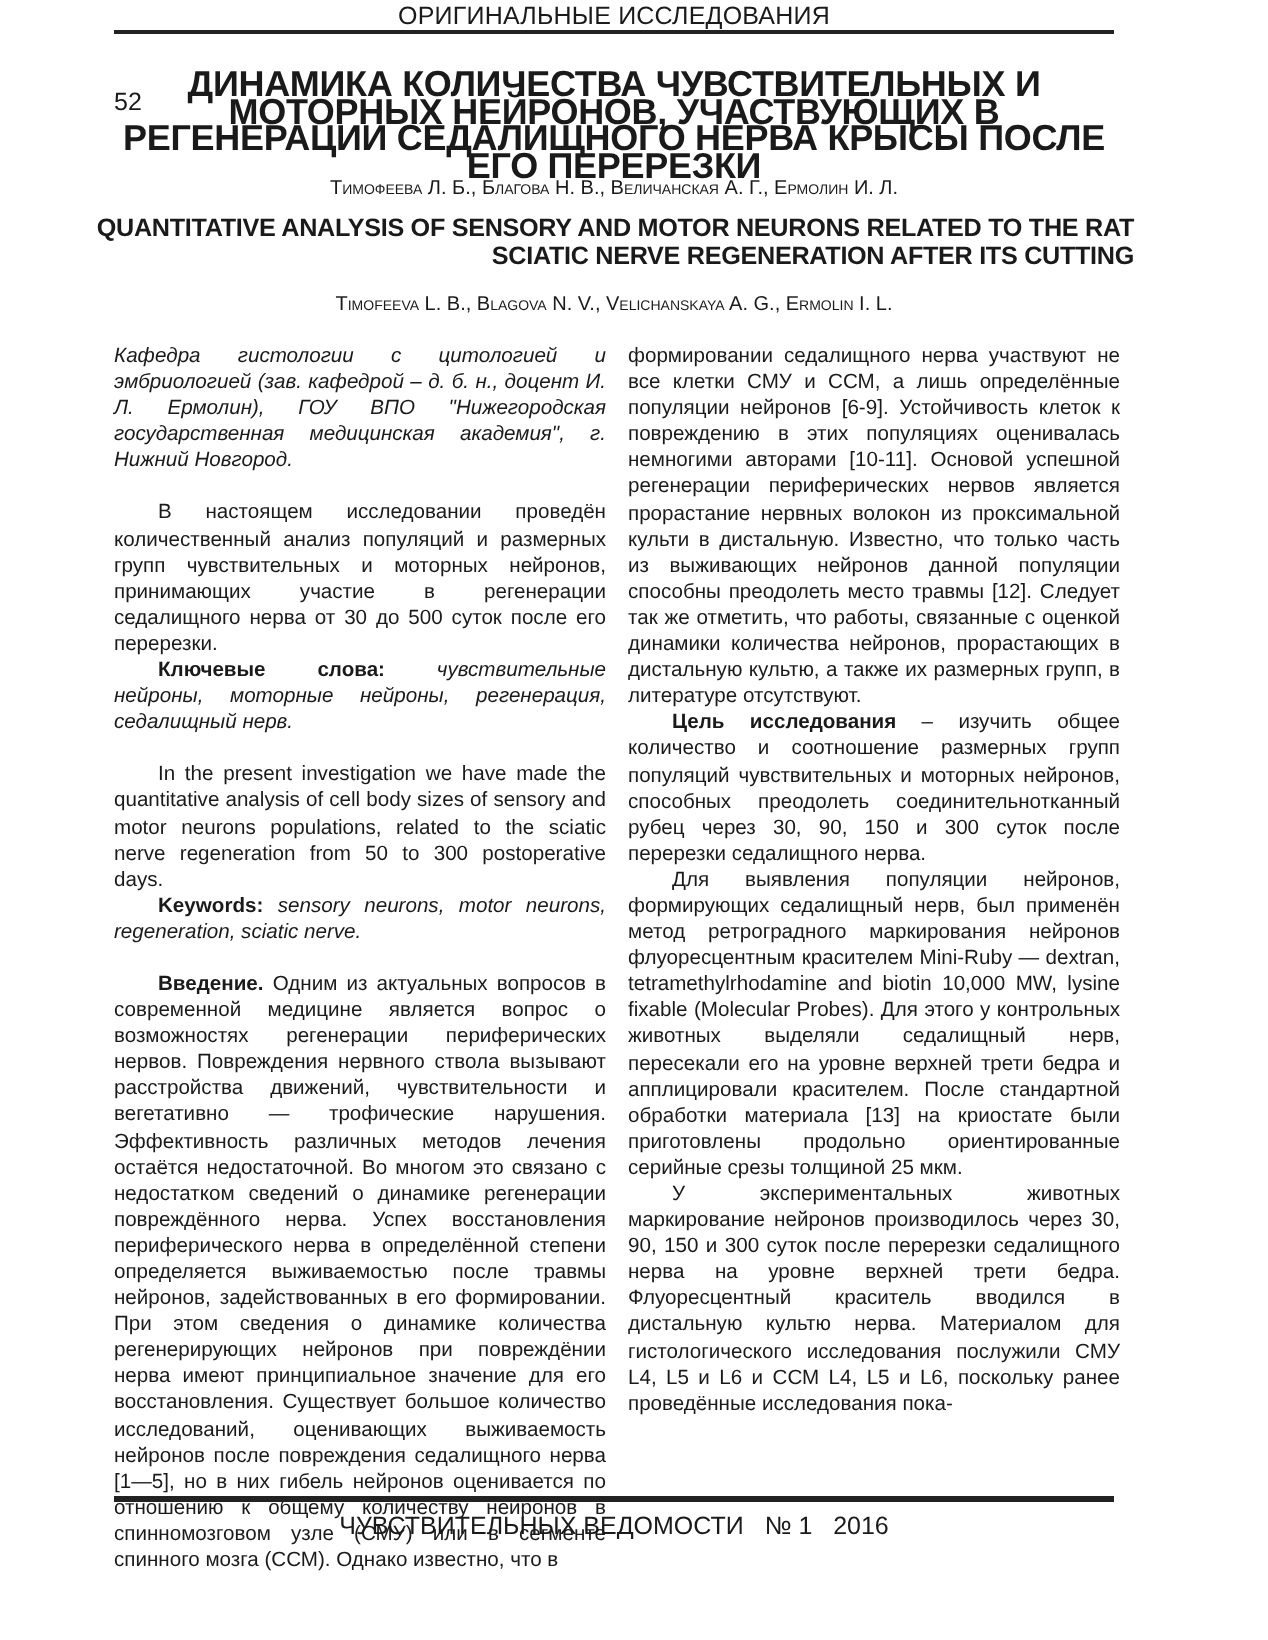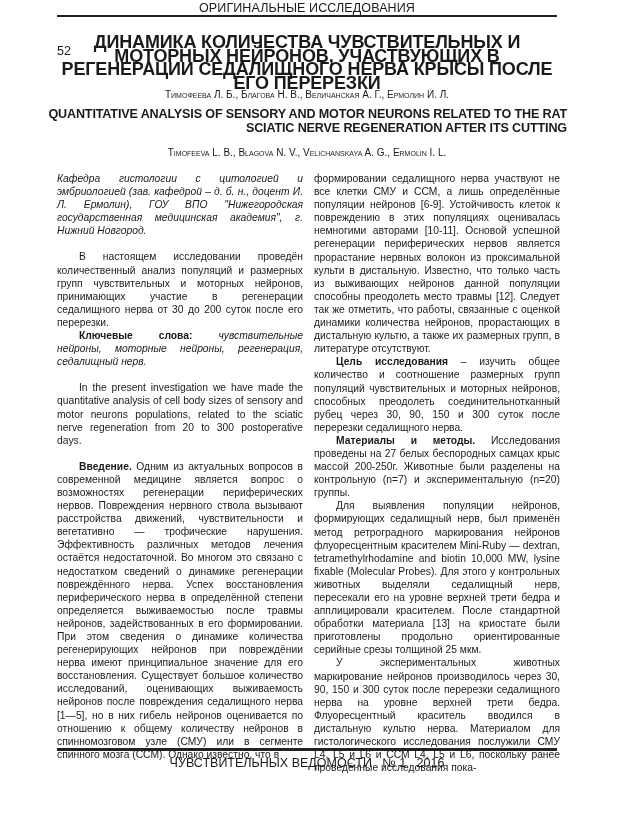--- a/index.html
+++ b/index.html
@@ -45,32 +45,32 @@
 
   <div class="title-ru">ДИНАМИКА КОЛИЧЕСТВА ЧУВСТВИТЕЛЬНЫХ И МОТОРНЫХ НЕЙРОНОВ, УЧАСТВУЮЩИХ В РЕГЕНЕРАЦИИ СЕДАЛИЩНОГО НЕРВА КРЫСЫ ПОСЛЕ ЕГО ПЕРЕРЕЗКИ</div>
   <div class="authors authors-ru">Тимофеева Л. Б., Благова Н. В., Величанская А. Г., Ермолин И. Л.</div>
 
   <div class="title-en">QUANTITATIVE ANALYSIS OF SENSORY AND MOTOR NEURONS RELATED TO THE RAT SCIATIC NERVE REGENERATION AFTER ITS CUTTING</div>
   <div class="authors authors-en">Timofeeva L. B., Blagova N. V., Velichanskaya A. G., Ermolin I. L.</div>
 
   <div class="col col-left">
     <p class="affil">Кафедра гистологии с цитологией и эмбриологией (зав. кафедрой – д. б. н., доцент И. Л. Ермолин), ГОУ ВПО "Нижегородская государственная медицинская академия", г. Нижний Новгород.</p>
     <div class="gap"></div>
-    <p class="indent">В настоящем исследовании проведён количественный анализ популяций и размерных групп чувствительных и моторных нейронов, принимающих участие в регенерации седалищного нерва от 30 до 200 суток после его перерезки.</p>
+    <p class="indent">В настоящем исследовании проведён количественный анализ популяций и размерных групп чувствительных и моторных нейронов, принимающих участие в регенерации седалищного нерва от 30 до 500 суток после его перерезки.</p>
     <p class="indent"><span class="b">Ключевые слова:</span><span class="i"> чувствительные нейроны, моторные нейроны, регенерация, седалищный нерв.</span></p>
     <div class="gap"></div>
-    <p class="indent">In the present investigation we have made the quantitative analysis of cell body sizes of sensory and motor neurons populations, related to the sciatic nerve regeneration from 20 to 300 postoperative days.</p>
+    <p class="indent">In the present investigation we have made the quantitative analysis of cell body sizes of sensory and motor neurons populations, related to the sciatic nerve regeneration from 50 to 300 postoperative days.</p>
+    <p class="indent"><span class="b">Keywords:</span><span class="i"> sensory neurons, motor neurons, regeneration, sciatic nerve.</span></p>
     <div class="gap"></div>
     <p class="indent"><span class="b">Введение.</span><span> Одним из актуальных вопросов в современной медицине является вопрос о возможностях регенерации периферических нервов. Повреждения нервного ствола вызывают расстройства движений, чувствительности и вегетативно — трофические нарушения. Эффективность различных методов лечения остаётся недостаточной. Во многом это связано с недостатком сведений о динамике регенерации повреждённого нерва. Успех восстановления периферического нерва в определённой степени определяется выживаемостью после травмы нейронов, задействованных в его формировании. При этом сведения о динамике количества регенерирующих нейронов при повреждёнии нерва имеют принципиальное значение для его восстановления. Существует большое количество исследований, оценивающих выживаемость нейронов после повреждения седалищного нерва [1—5], но в них гибель нейронов оценивается по отношению к общему количеству нейронов в спинномозговом узле (СМУ) или в сегменте спинного мозга (ССМ). Однако известно, что в</span></p>
   </div>
 
   <div class="col col-right">
     <p>формировании седалищного нерва участвуют не все клетки СМУ и ССМ, а лишь определённые популяции нейронов [6-9]. Устойчивость клеток к повреждению в этих популяциях оценивалась немногими авторами [10-11]. Основой успешной регенерации периферических нервов является прорастание нервных волокон из проксимальной культи в дистальную. Известно, что только часть из выживающих нейронов данной популяции способны преодолеть место травмы [12]. Следует так же отметить, что работы, связанные с оценкой динамики количества нейронов, прорастающих в дистальную культю, а также их размерных групп, в литературе отсутствуют.</p>
     <p class="indent"><span class="b">Цель исследования</span><span> – изучить общее количество и соотношение размерных групп популяций чувствительных и моторных нейронов, способных преодолеть соединительнотканный рубец через 30, 90, 150 и 300 суток после перерезки седалищного нерва.</span></p>
-    <p class="indent"><span class="b">Материалы и методы.</span><span> Исследования проведены на 27 белых беспородных самцах крыс массой 200-250г. Животные были разделены на контрольную (n=7) и экспериментальную (n=20) группы.</span></p>
     <p class="indent">Для выявления популяции нейронов, формирующих седалищный нерв, был применён метод ретроградного маркирования нейронов флуоресцентным красителем Mini-Ruby — dextran, tetramethylrhodamine and biotin 10,000 MW, lysine fixable (Molecular Probes). Для этого у контрольных животных выделяли седалищный нерв, пересекали его на уровне верхней трети бедра и апплицировали красителем. После стандартной обработки материала [13] на криостате были приготовлены продольно ориентированные серийные срезы толщиной 25 мкм.</p>
     <p class="indent">У экспериментальных животных маркирование нейронов производилось через 30, 90, 150 и 300 суток после перерезки седалищного нерва на уровне верхней трети бедра. Флуоресцентный краситель вводился в дистальную культю нерва. Материалом для гистологического исследования послужили СМУ L4, L5 и L6 и ССМ L4, L5 и L6, поскольку ранее проведённые исследования пока-</p>
   </div>
 
   <div class="rule-bottom"></div>
   <div class="footer">
     <span>ЧУВСТВИТЕЛЬНЫХ ВЕДОМОСТИ</span>&nbsp;&nbsp;
     <span>№ 1</span>&nbsp;&nbsp;
     <span>2016</span>
   </div>

